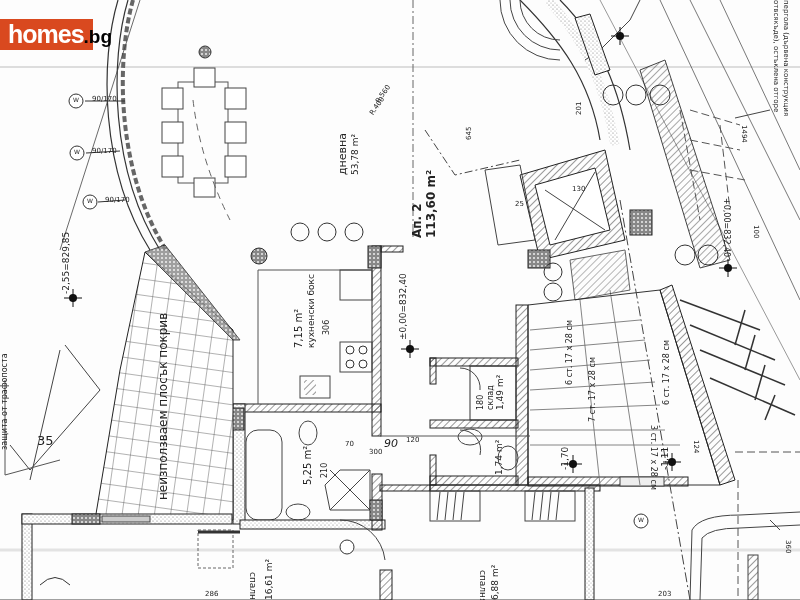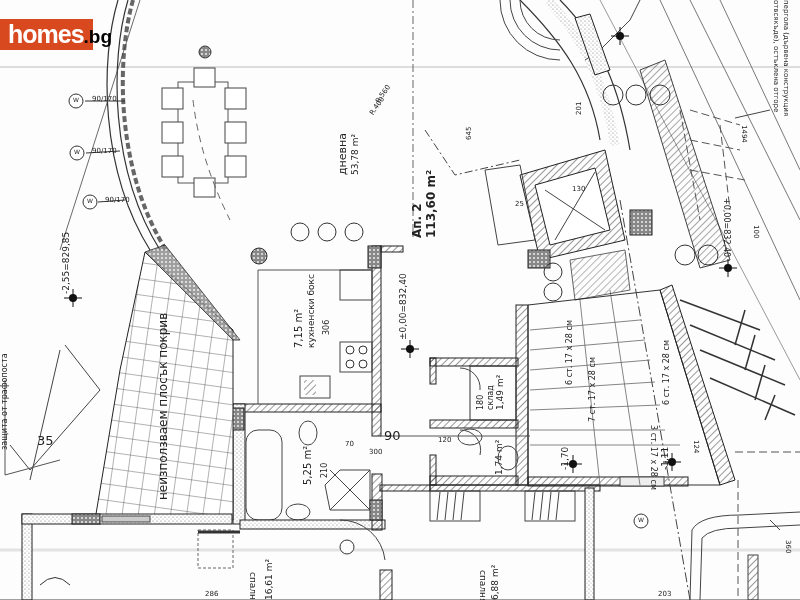--- a/index.html
+++ b/index.html
@@ -305,22 +305,22 @@
 <div class="lbl" style="left:105px;top:196px;font-size:7px;">90/170</div>
 <div class="lbl r90" style="left:465px;top:140px;font-size:7px;">645</div>
 <div class="lbl" style="left:572px;top:185px;font-size:7px;">130</div>
 <div class="lbl" style="left:515px;top:200px;font-size:7px;">25</div>
 <div class="lbl r90" style="left:575px;top:115px;font-size:7px;">201</div>
 <div class="lbl r90b" style="left:748px;top:125px;font-size:7px;">1494</div>
 <div class="lbl r90b" style="left:760px;top:225px;font-size:7px;">100</div>
 <div class="lbl r90b" style="left:700px;top:440px;font-size:7px;">124</div>
 <div class="lbl r90b" style="left:792px;top:540px;font-size:7px;">360</div>
 <div class="lbl" style="left:37px;top:433px;font-size:13px;">35</div>
-<div class="lbl" style="left:406px;top:436px;font-size:7px;margin-left:32px;">120</div>
-<div class="lbl" style="left:384px;top:428px;font-size:13px;">90</div>
+<div class="lbl" style="left:406px;top:436px;font-size:7px;">120</div>
+<div class="lbl" style="left:384px;top:437px;font-size:11px;font-style:italic;">90</div>
 <div class="lbl" style="left:369px;top:448px;font-size:7px;">300</div>
 <div class="lbl" style="left:345px;top:440px;font-size:7px;">70</div>
 <div class="lbl" style="left:658px;top:590px;font-size:7px;">203</div>
 <div class="lbl" style="left:205px;top:590px;font-size:7px;">286</div>
 
 <div class="lbl" style="left:73px;top:96px;font-size:6px;">W</div>
 <div class="lbl" style="left:74px;top:148px;font-size:6px;">W</div>
 <div class="lbl" style="left:87px;top:197px;font-size:6px;">W</div>
 <div class="lbl" style="left:638px;top:516px;font-size:6px;">W</div>
 </div>

